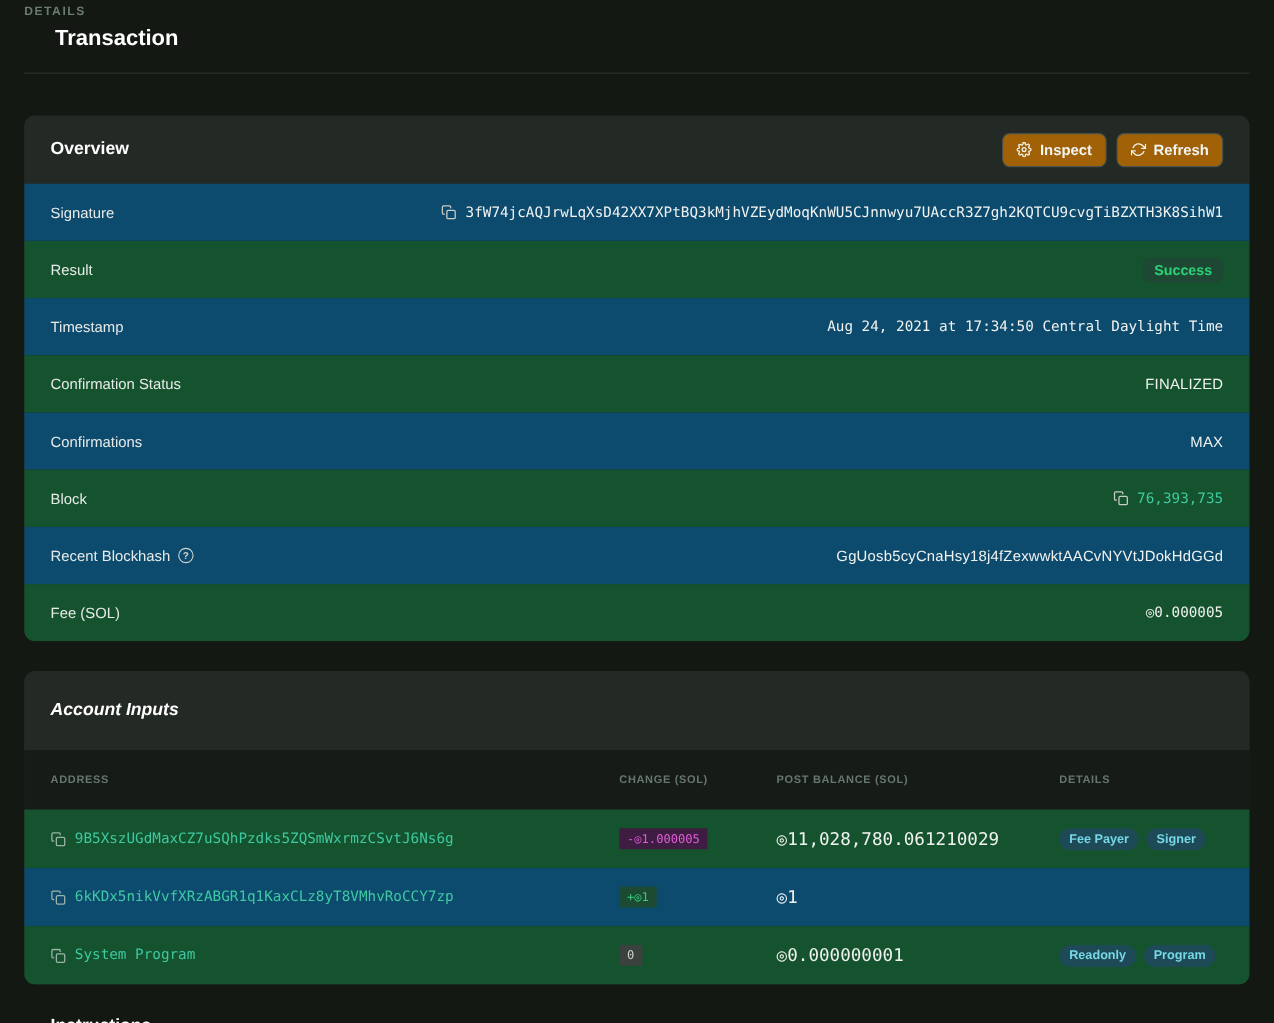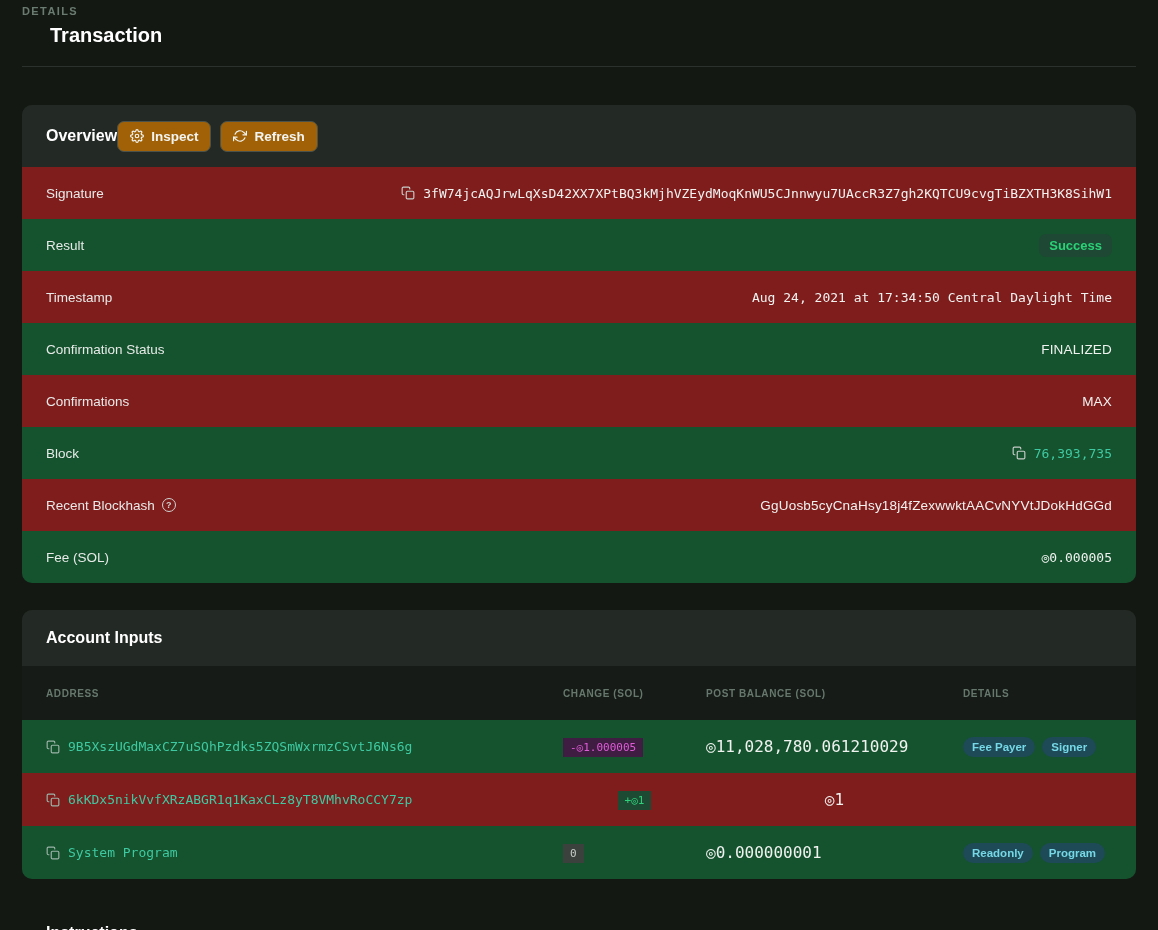--- a/index.html
+++ b/index.html
@@ -30,25 +30,25 @@
   .card {
     background:#20261f;
     border-radius:10px;
     overflow:hidden;
   }
   .card-1 { margin-top:38px; }
   .card-2 { margin-top:27px; }
   .card-head {
     height:62px;
     background:#232924;
-    display:flex; align-items:center; 
+    display:flex; align-items:center; justify-content:space-between;
     padding:0 24px;
   }
   .card-head h2 { font-size:16px; font-weight:700; color:#ffffff; }
-  .card-2 .card-head { height:56px; }
+  .card-2 .card-head { height:72px;font-style:italic; }
 
   .head-actions { display:flex; gap:9px; }
   .btn {
     display:inline-flex; align-items:center; gap:7px;
     height:31px; padding:0 12px;
     background:#a16207;
     border:1px solid #4a524b;
     border-radius:7px;
     color:#f2f4f2;
     font-family:"Liberation Sans", sans-serif;
@@ -56,21 +56,21 @@
     cursor:pointer;
   }
   .btn svg { display:block; }
 
   
   .orow {
     height:52px;
     display:flex; align-items:center; justify-content:space-between;
     padding:0 24px;
   }
-  .r-dark  { background:#7f1d1d;text-align:center; }
+  .r-dark  { background:#0c4a6e; }
   .r-light { background:#14532d; }
   .label { font-size:13.5px; color:#e7eae8; display:flex; align-items:center; gap:7px; }
   .mono {
     font-family:"DejaVu Sans Mono","DejaVu Sans",monospace;
     font-size:13px; color:#f0f2f0;
   }
   .value { display:flex; align-items:center; gap:8px; }
   .copy-btn { display:inline-flex; color:#c7cdc9; cursor:pointer; }
   .link { color:#3fc9a2; text-decoration:none; cursor:pointer; }
   .link .copy-btn, .acct-link .copy-btn { color:#9cb4a9; }

